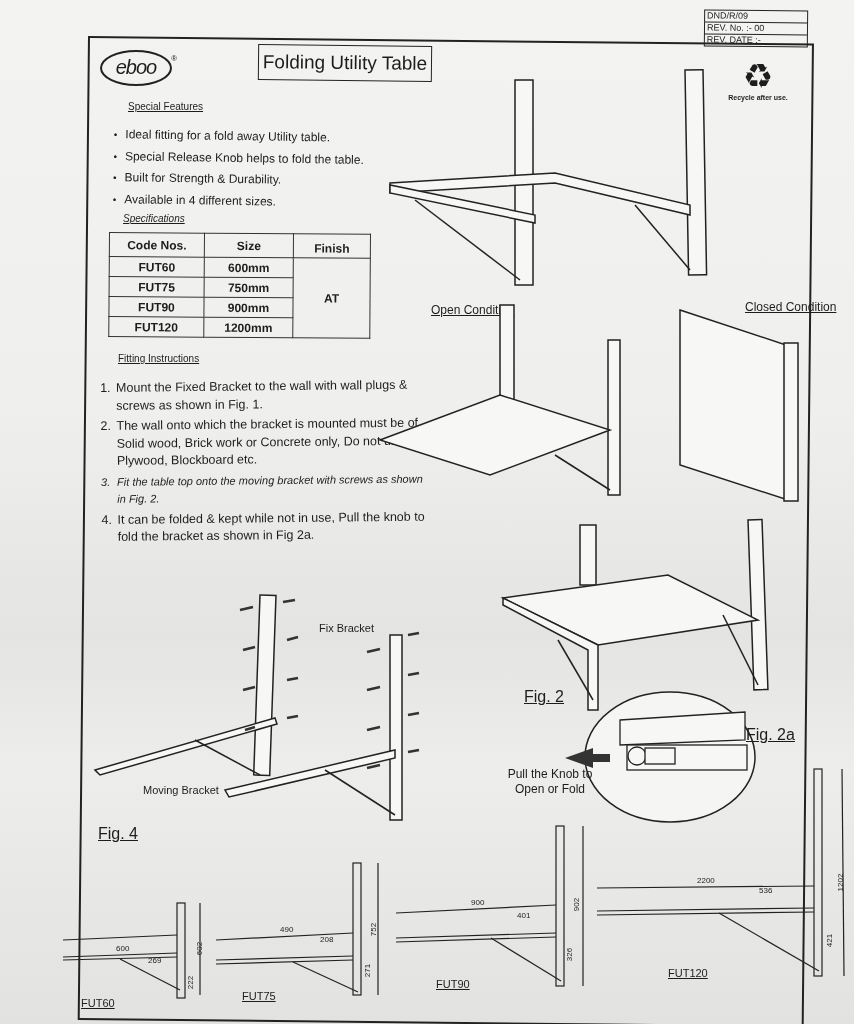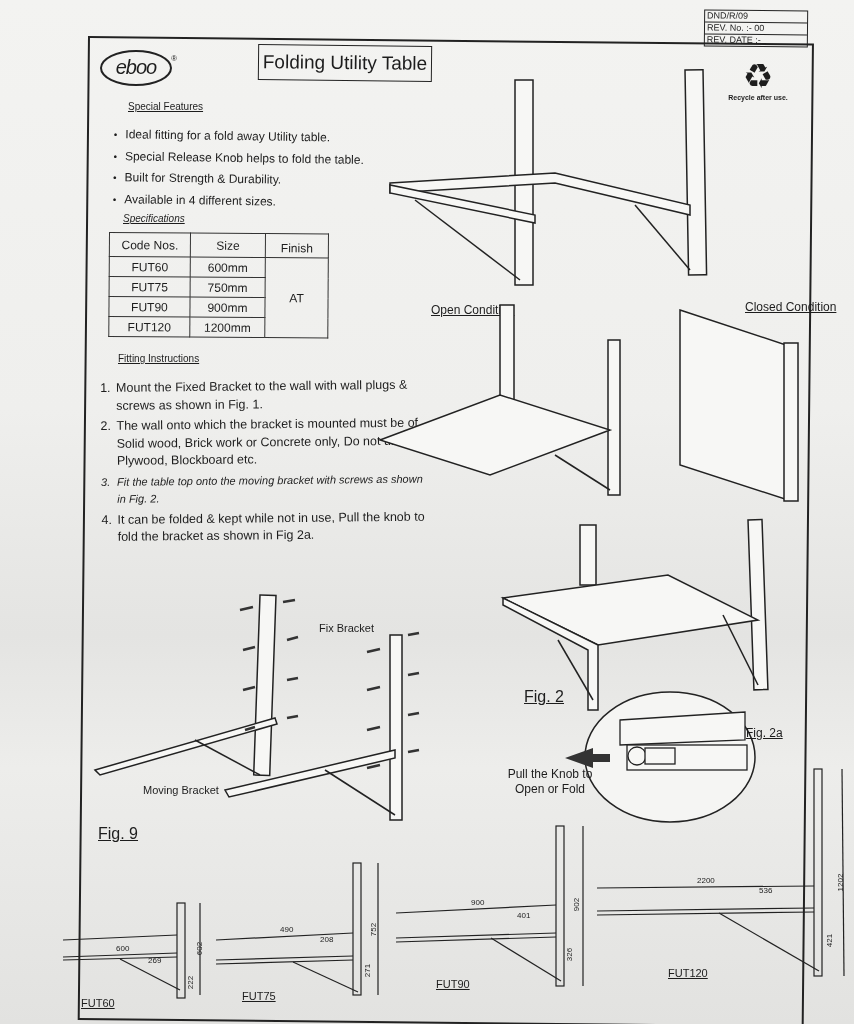--- a/index.html
+++ b/index.html
@@ -12,21 +12,21 @@
   .logo{position:absolute;left:100px;top:50px;width:68px;height:32px;border:2px solid #222;border-radius:50%;font-size:20px;text-align:center;line-height:30px;font-style:italic;letter-spacing:-1px;}
   .logo sup{position:absolute;right:-6px;top:-8px;font-size:8px;}
   .title{position:absolute;left:258px;top:45px;width:172px;height:34px;border:1.5px solid #222;font-size:19px;line-height:34px;text-align:center;transform:rotate(0.6deg);}
   .recycle{position:absolute;left:716px;top:58px;width:84px;text-align:center;}
   .recycle .sym{font-size:34px;line-height:36px;}
   .recycle .lbl{font-size:7px;font-weight:bold;}
   .h{position:absolute;font-size:10px;text-decoration:underline;}
   .features{position:absolute;left:114px;top:124px;font-size:12px;line-height:20.5px;list-style:none;margin:0;padding:0;transform:rotate(0.9deg);transform-origin:0 0;}
   .features li::before{content:"\2022";margin-right:8px;font-size:10px;}
   table.spec{position:absolute;left:109px;top:232px;border-collapse:collapse;font-size:12px;transform:rotate(0.4deg);transform-origin:0 0;}
-  table.spec td,table.spec th{border:1.5px solid #333;padding:1px 8px;font-weight:normal;height:17px;text-align:center;}
+  table.spec td,table.spec th{border:1.5px solid #333;padding:1px 15px;font-weight:bold;height:17px;text-align:center;}
   .instr{position:absolute;left:100px;top:380px;font-size:12.5px;line-height:17.5px;width:330px;transform:rotate(-0.6deg);transform-origin:0 0;}
   .instr .item{display:flex;margin-bottom:3px;}
   .instr .n{width:16px;flex:none;}
   .instr .small{font-size:11px;font-style:italic;}
   .label{position:absolute;font-size:12px;line-height:15px;}
   .u{text-decoration:underline;}
   .fig{position:absolute;font-size:16px;text-decoration:underline;}
   svg{position:absolute;overflow:visible;}
   .dim{position:absolute;font-size:8px;}
   .code{position:absolute;font-size:11px;text-decoration:underline;}
@@ -163,21 +163,21 @@
       <line x1="272" y1="100" x2="285" y2="97"></line>
         <line x1="313" y1="85" x2="324" y2="83"></line>
       <line x1="272" y1="140" x2="285" y2="137"></line>
         <line x1="313" y1="125" x2="324" y2="123"></line>
       <line x1="272" y1="178" x2="285" y2="175"></line>
         <line x1="313" y1="162" x2="324" y2="160"></line>
     </g>
   </svg>
   <div class="label" style="left:319px;top:621px;font-size:11px;">Fix Bracket</div>
   <div class="label" style="left:143px;top:783px;font-size:11px;">Moving Bracket</div>
-  <div class="fig" style="left:98px;top:825px;">Fig. 9</div>
+  <div class="fig" style="left:98px;top:825px;">Fig. 4</div>
 
   <svg style="left:498px;top:520px" width="280" height="200">
     <g fill="#f7f7f5" stroke="#222" stroke-width="1.5">
       <rect x="82" y="5" width="16" height="60"></rect>
       <rect x="250" y="0" width="14" height="170" transform="rotate(-2 250 0)"></rect>
       <polygon points="5,78 170,55 260,100 100,125"></polygon>
       <polygon points="5,78 100,125 100,190 90,190 90,130 5,85"></polygon>
       <line x1="60" y1="120" x2="95" y2="180"></line>
       <line x1="225" y1="95" x2="260" y2="165"></line>
     </g>
@@ -187,21 +187,21 @@
   <svg style="left:565px;top:690px" width="190" height="135">
     <ellipse cx="105" cy="67" rx="85" ry="65" fill="#f5f5f3" stroke="#222" stroke-width="1.5"></ellipse>
     <g fill="#f7f7f5" stroke="#222" stroke-width="1.3">
       <polygon points="55,30 180,22 180,50 55,55"></polygon>
       <rect x="62" y="55" width="120" height="25"></rect>
       <circle cx="72" cy="66" r="9"></circle>
       <rect x="80" y="58" width="30" height="16"></rect>
     </g>
     <polygon points="0,68 28,58 28,64 45,64 45,72 28,72 28,78" fill="#333"></polygon>
   </svg>
-  <div class="fig" style="left:746px;top:726px;font-size:12px;">Fig. 2a</div>
+  <div class="fig" style="left:746px;top:726px;font-size:16px;">Fig. 2a</div>
   <div class="label" style="left:500px;top:767px;width:100px;text-align:center;font-size:12px;">Pull the Knob to Open or Fold</div>
 
   <svg style="left:60px;top:895px" width="150" height="100">
     <g fill="none" stroke="#222" stroke-width="1.2">
       <rect x="117" y="8" width="8" height="95"></rect>
       <line x1="3" y1="62" x2="117" y2="58"></line>
         <line x1="3" y1="65" x2="117" y2="62"></line>
       <line x1="60" y1="64" x2="120" y2="95"></line>
       <line x1="3" y1="45" x2="117" y2="40"></line>
       <line x1="140" y1="8" x2="140" y2="100"></line>

